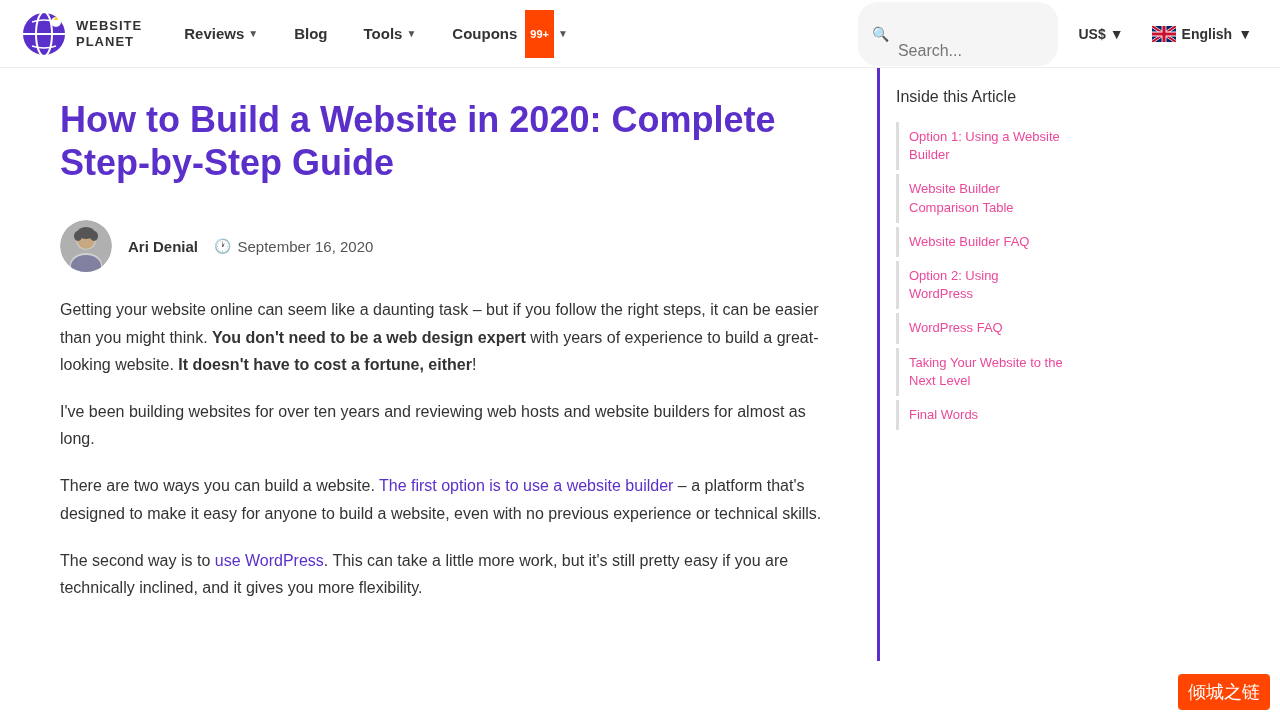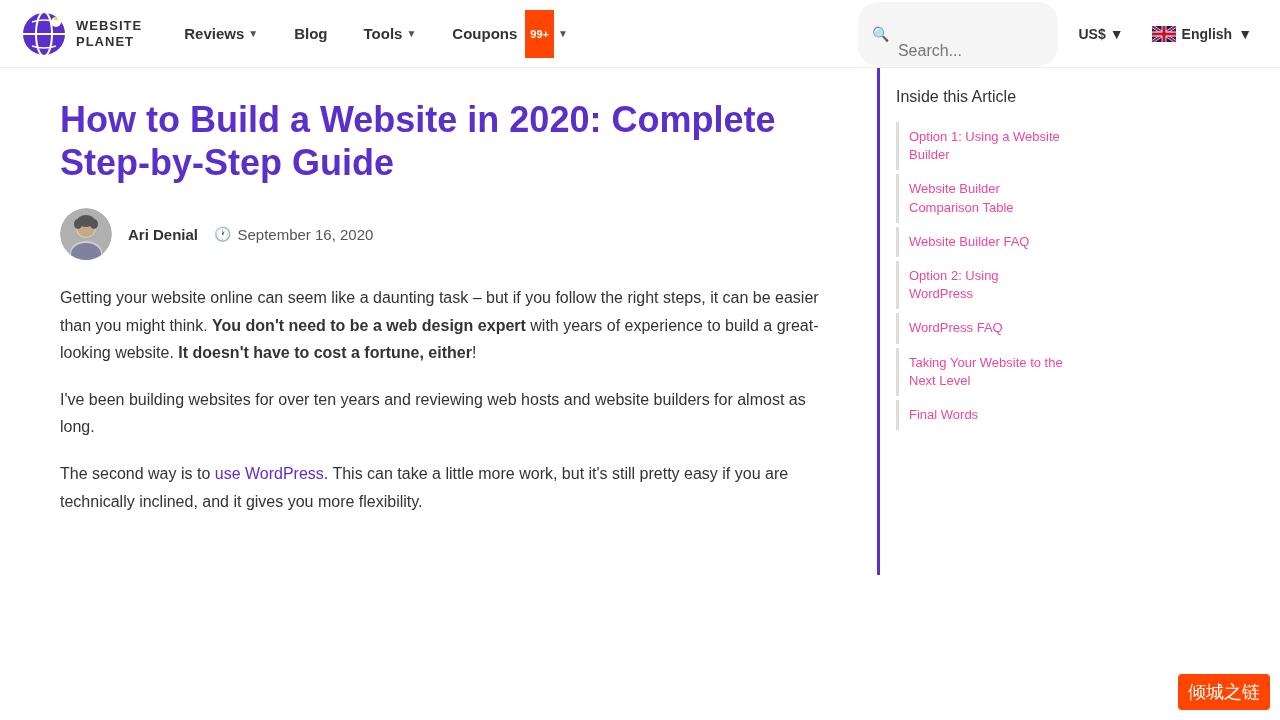--- a/index.html
+++ b/index.html
@@ -122,21 +122,21 @@
       flex: 1;
       padding: 30px 40px 40px 40px;
       max-width: 860px;
       border-right: 3px solid #5b2fc9;
     }
     .article-title {
       font-size: 36px;
       font-weight: 700;
       color: #5b2fc9;
       line-height: 1.2;
-      margin-bottom: 24px;
+      margin-bottom: 36px;
     }
     .author-line {
       display: flex;
       align-items: center;
       gap: 16px;
       margin-bottom: 24px;
     }
     .author-name {
       font-size: 15px;
       font-weight: 600;
@@ -317,20 +317,23 @@
     </div>
 
     <div class="article-body">
       <p>
         Getting your website online can seem like a daunting task – but if you follow the right steps, it can be easier than you might think. <strong>You don't need to be a web design expert</strong> with years of experience to build a great-looking website. <strong>It doesn't have to cost a fortune, either</strong>!
       </p>
       <p>
         I've been building websites for over ten years and reviewing web hosts and website builders for almost as long.
       </p>
       <p>
+        There are two ways you can build a website. <a href="#">The first option is to use a website builder</a> – a platform that's designed to make it easy for anyone to build a website, even with no previous experience or technical skills.
+      </p>
+      <p>
         The second way is to <a href="#">use WordPress</a>. This can take a little more work, but it's still pretty easy if you are technically inclined, and it gives you more flexibility.
       </p>
 
     </div>
   </main>
 
   <aside class="sidebar">
     <h3 class="sidebar-title">Inside this Article</h3>
     <ul class="sidebar-nav">
       <li>

